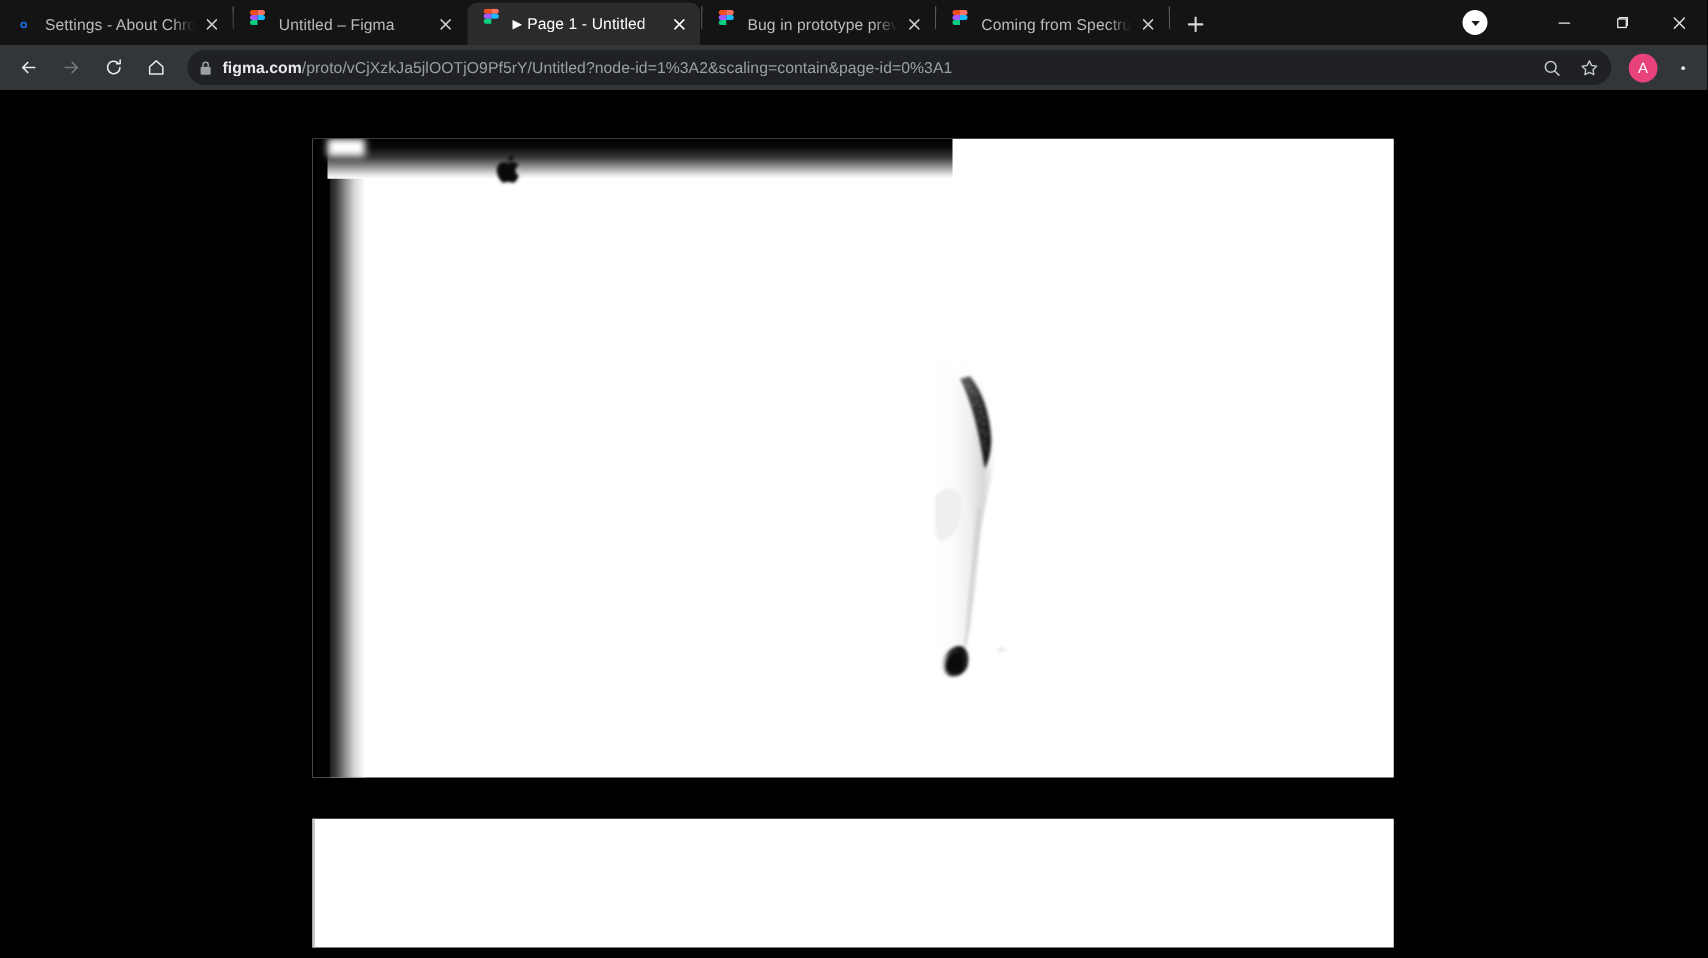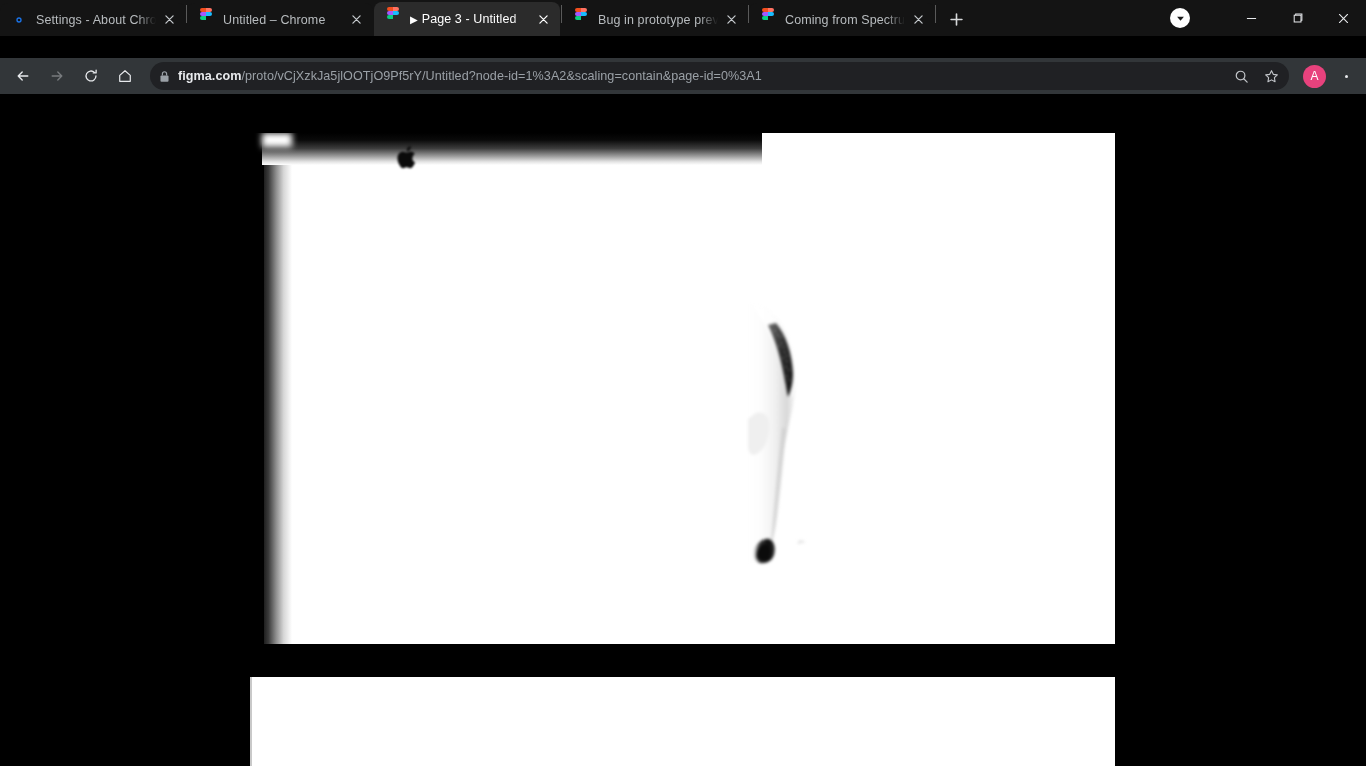--- a/index.html
+++ b/index.html
@@ -74,21 +74,20 @@
     width:46px; height:36px; display:flex; align-items:center; justify-content:center;
   }
   .winbtn svg { width:11px; height:11px; }
 
   
   .toolbar {
     height:36px; flex:0 0 36px;
     background:#323639;
     display:flex; align-items:center;
     padding:0 6px;
-    margin-top:22px;
   }
   .navbtn {
     width:30px; height:30px; margin:0 2px;
     display:flex; align-items:center; justify-content:center;
     border-radius:50%;
   }
   .navbtn svg { width:16px; height:16px; }
   .navbtn.disabled svg { opacity:.38; }
 
   .omnibox {
@@ -212,41 +211,41 @@
       <div class="tab">
         <span class="favicon">
           <svg viewBox="0 0 12 18">
             <path d="M3 0h3v3H3a1.5 1.5 0 010-3z" fill="#f24e1e"></path>
             <path d="M6 0h3a1.5 1.5 0 010 3H6V0z" fill="#ff7262"></path>
             <path d="M6 3h3a1.5 1.5 0 010 3H6V3z" fill="#1abcfe"></path>
             <path d="M3 3h3v3H3a1.5 1.5 0 010-3z" fill="#a259ff"></path>
             <path d="M3 6h3v3H3a1.5 1.5 0 010-3z" fill="#0acf83"></path>
           </svg>
         </span>
-        <span class="title">Untitled – Chrome</span>
+        <span class="title">Untitled – Figma</span>
         <span class="tab-close">
           <svg viewBox="0 0 10 10" stroke="#c6cace" stroke-width="1.4" stroke-linecap="round">
               <path d="M1 1l8 8M9 1l-8 8"></path>
             </svg>
         </span>
       </div>
       <div class="tab-sep hidden"></div>
 
       <div class="tab active">
         <span class="favicon">
           <svg viewBox="0 0 12 18">
             <path d="M3 0h3v3H3a1.5 1.5 0 010-3z" fill="#f24e1e"></path>
             <path d="M6 0h3a1.5 1.5 0 010 3H6V0z" fill="#ff7262"></path>
             <path d="M6 3h3a1.5 1.5 0 010 3H6V3z" fill="#1abcfe"></path>
             <path d="M3 3h3v3H3a1.5 1.5 0 010-3z" fill="#a259ff"></path>
             <path d="M3 6h3v3H3a1.5 1.5 0 010-3z" fill="#0acf83"></path>
           </svg>
         </span>
         <span class="playglyph">▶</span>
-        <span class="title">Page 3 - Untitled</span>
+        <span class="title">Page 1 - Untitled</span>
         <span class="tab-close">
           <svg viewBox="0 0 10 10" stroke="#ffffff" stroke-width="1.4" stroke-linecap="round">
               <path d="M1 1l8 8M9 1l-8 8"></path>
             </svg>
         </span>
       </div>
       <div class="tab-sep hidden"></div>
 
       <div class="tab-sep"></div>
 

